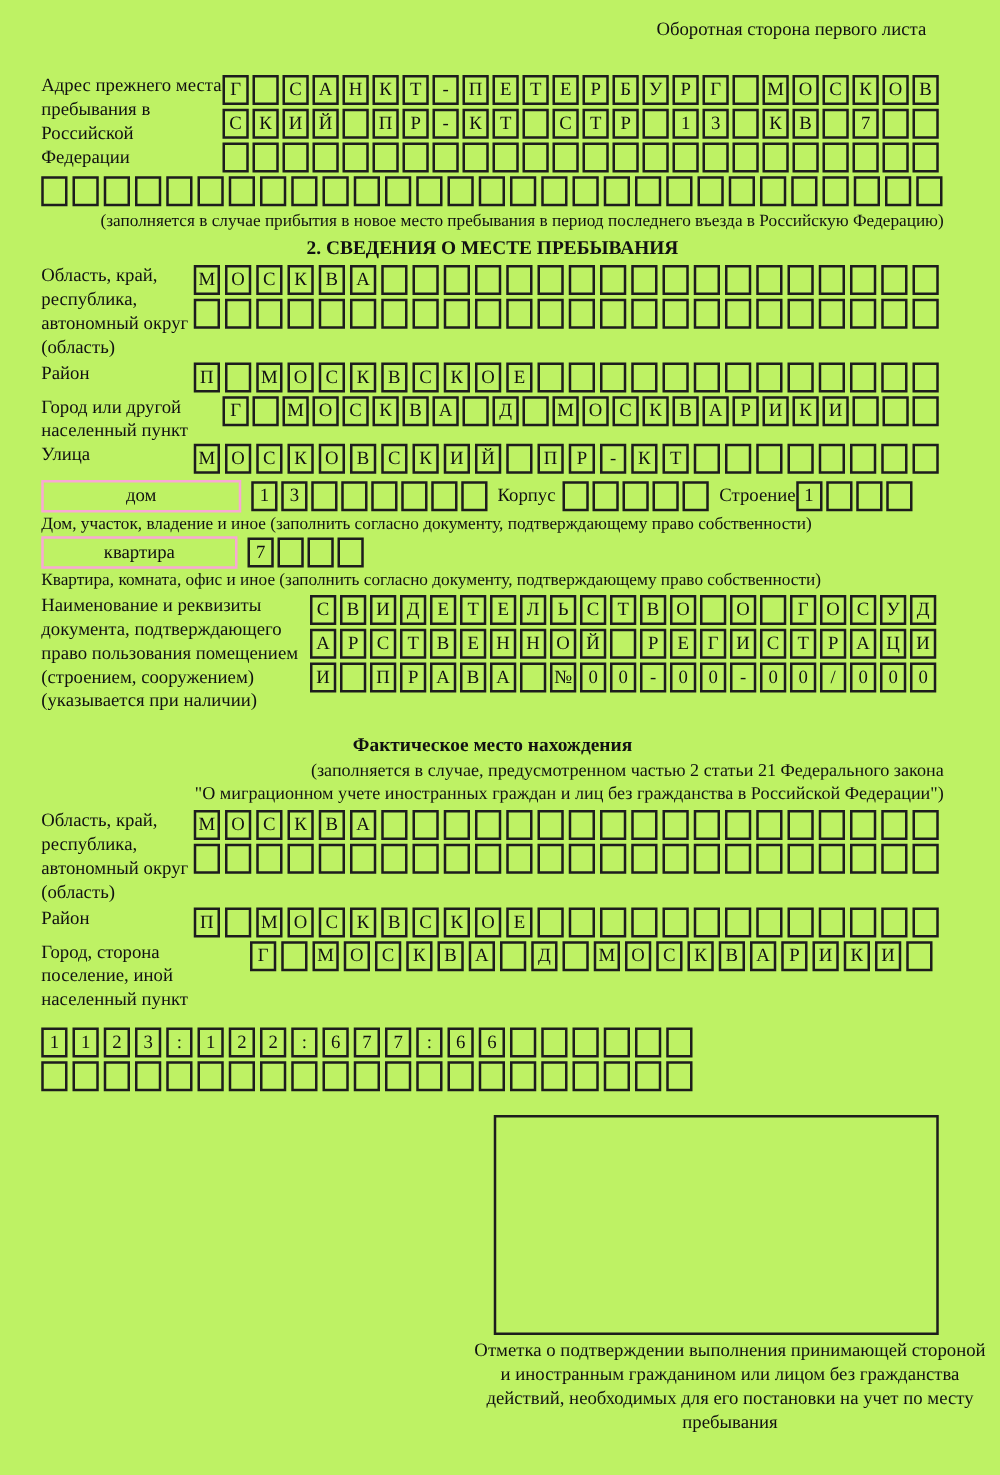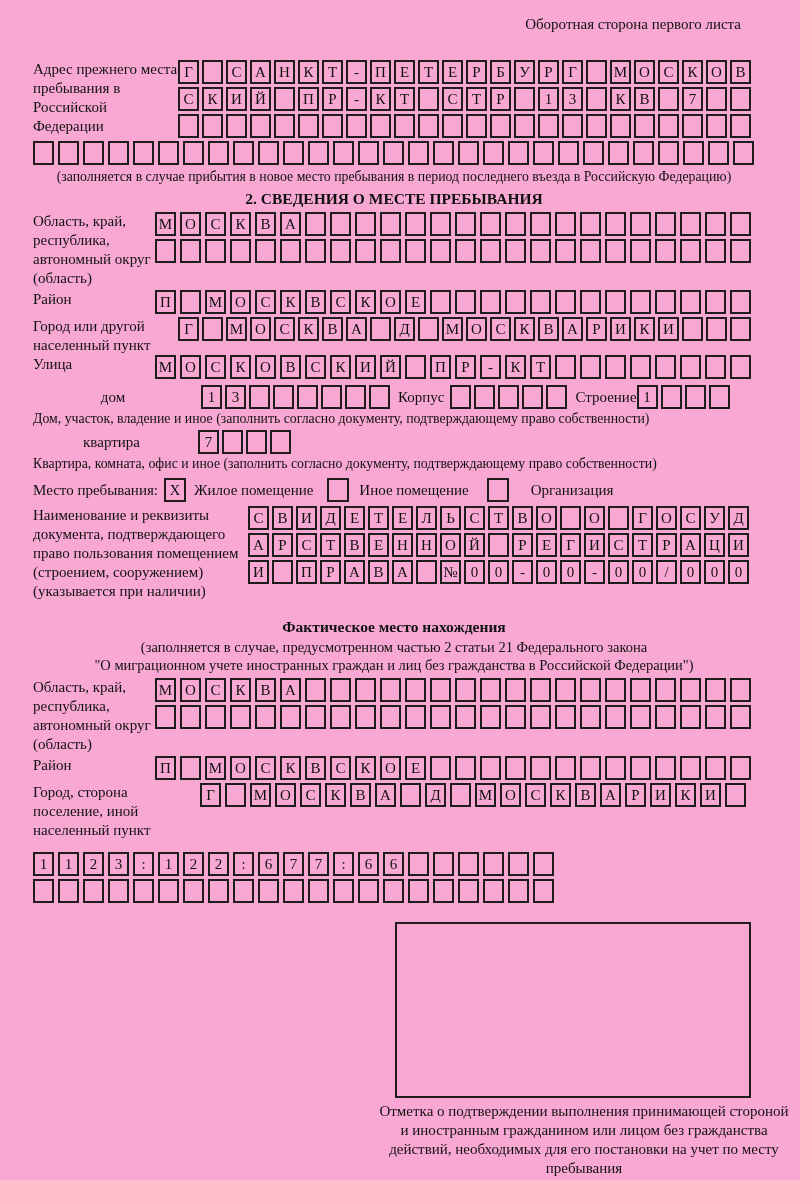--- a/index.html
+++ b/index.html
@@ -1,35 +1,35 @@
 <!DOCTYPE html>
 <html><head>
 <meta charset="utf-8">
 <style>
   html,body { margin:0; padding:0; background:#fff; }
   .page {
     position:relative; width:800px; height:1180px; box-sizing:border-box;
-    padding:16px 45px 10px 33px; background:#f9a8d4; color:#111;
+    padding:16px 45px 10px 33px; background:#bef264; color:#111;
     font-family:"Liberation Serif","DejaVu Serif",serif; overflow:hidden;
   }
   .header-note { font-size:15px; text-align:right; margin-right:14px; height:18px; }
 
   .cellrow { display:flex; gap:3px; margin-bottom:3px; }
   .cellrow.g4 { gap:4px; }
   .cell {
     width:21px; height:24px; flex:none; box-sizing:border-box;
     border:2px solid #1d1d1d; display:flex; align-items:center; justify-content:center;
     font-size:15px; line-height:1;
   }
   .frow { display:flex; align-items:flex-start; }
   .flabel { font-size:15px; line-height:19px; flex:none; }
   .w122 { width:122px; } .w145 { width:145px; } .w167 { width:167px; }
   .w195 { width:195px; } .w215 { width:215px; }
   .caption { font-size:13.8px; line-height:17px; }
-  .caption.center { text-align:center; }
+  .caption.center { text-align:right; }
   .sec-title { font-size:15.5px; font-weight:bold; text-align:center; height:20px; }
   .block1 { margin-top:26px; }
   .minh78 { min-height:78px; } .minh36 { min-height:36px; } .minh112 { min-height:112px; }
   .mt2{margin-top:2px;} .mt4{margin-top:4px;} .mt5{margin-top:5px;}
   .wbox {
     box-sizing:border-box; height:26px; border:2px solid #f9a8d4;
     display:flex; align-items:center; justify-content:center; font-size:15px; flex:none;
   }
   .houserow { display:flex; align-items:center; margin-top:2px; }
   .houserow .cellrow { margin-bottom:0; }
@@ -353,29 +353,20 @@
     <div class="wbox" style="width:157px;">квартира</div>
     <div class="cellrow" style="margin-left:8px;">
         <div class="cell">7</div>
         <div class="cell"></div>
         <div class="cell"></div>
         <div class="cell"></div>
       </div>
   </div>
   <div class="caption">Квартира, комната, офис и иное (заполнить согласно документу, подтверждающему право собственности)</div>
 
-  <div class="stayrow">
-    <span>Место пребывания:</span>
-    <span class="chk" style="margin-left:6px;">X</span>
-    <span style="margin-left:8px;">Жилое помещение</span>
-    <span class="chk" style="margin-left:14px;"></span>
-    <span style="margin-left:10px;">Иное помещение</span>
-    <span class="chk" style="margin-left:18px;"></span>
-    <span style="margin-left:22px;">Организация</span>
-  </div>
 
   <div class="frow minh112 mt4">
     <div class="flabel w215">Наименование и реквизиты документа, подтверждающего право пользования помещением (строением, сооружением) (указывается при наличии)</div>
     <div>
       <div class="cellrow">
           <div class="cell">С</div>
           <div class="cell">В</div>
           <div class="cell">И</div>
           <div class="cell">Д</div>
           <div class="cell">Е</div>

